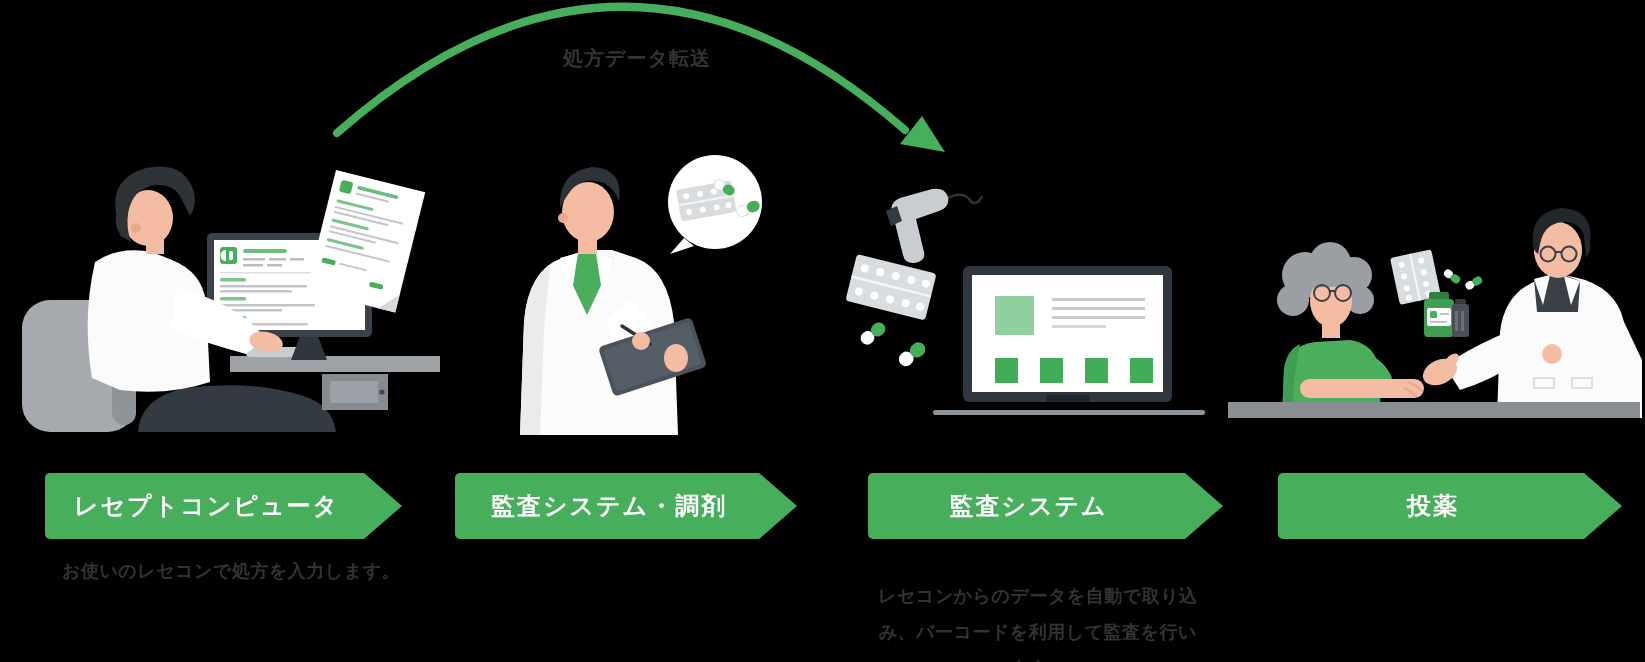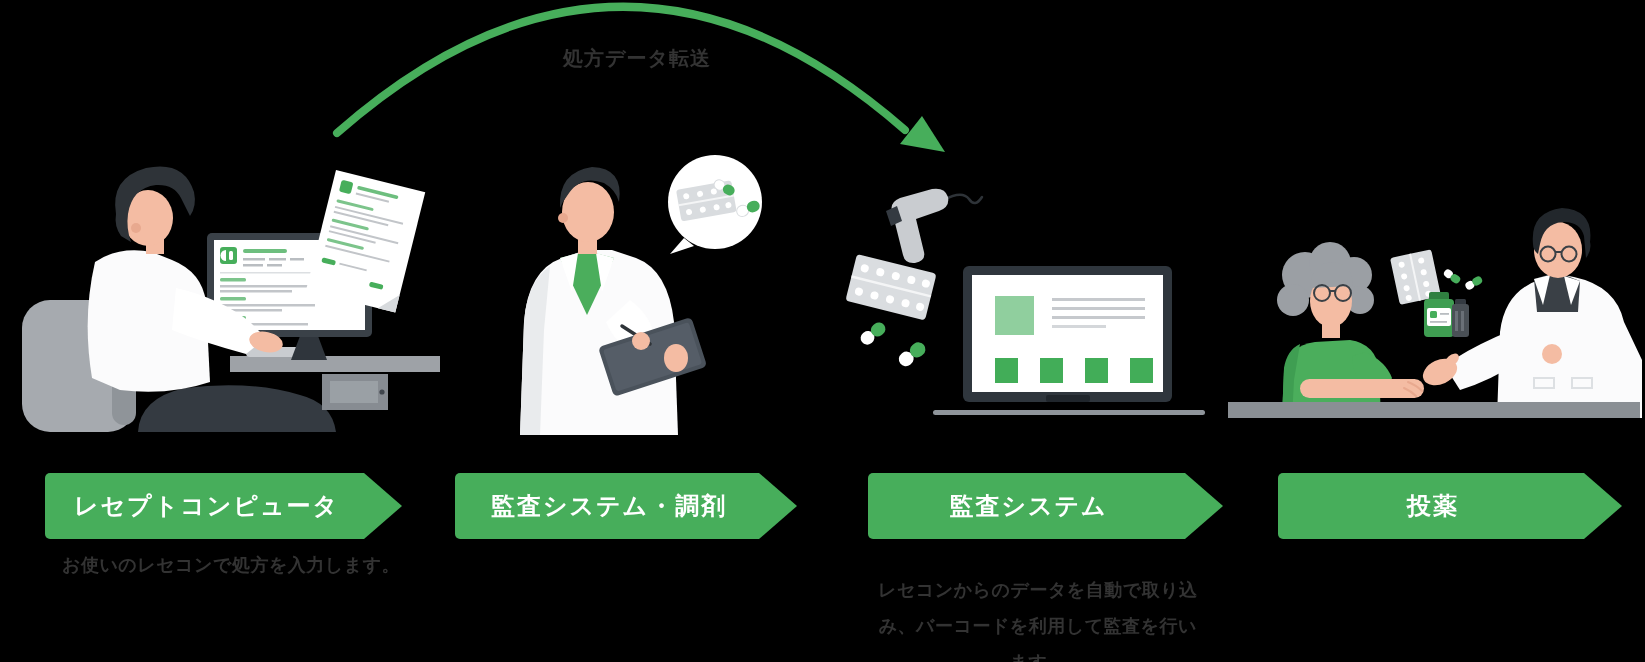--- a/index.html
+++ b/index.html
@@ -24,21 +24,21 @@
   .banner span{
     color:#fff;font-size:24px;font-weight:bold;letter-spacing:2px;
     padding-right:34px;white-space:nowrap;
   }
   .b1{left:45px;width:357px;}
   .b2{left:455px;width:342px;}
   .b3{left:868px;width:355px;}
   .b4{left:1278px;width:344px;}
   .caption{
     position:absolute;color:var(--text-dark,#333);font-size:18px;font-weight:600;
-    letter-spacing:0.5px;line-height:36px;white-space:pre-line;
+    letter-spacing:0.5px;line-height:36px;white-space:pre-line;margin-top:6px;
   }
   .c1{left:62px;top:547px;}
   .c3{left:878px;top:572px;text-align:center;}
 </style>
 </head>
 <body>
 
 <div class="stage" style="--green: #47AE5B; --text-dark: #333333; --bg: #000000;">
 
   <svg class="abs" style="left:270px;top:0;" width="720" height="180" viewBox="270 0 720 180">

